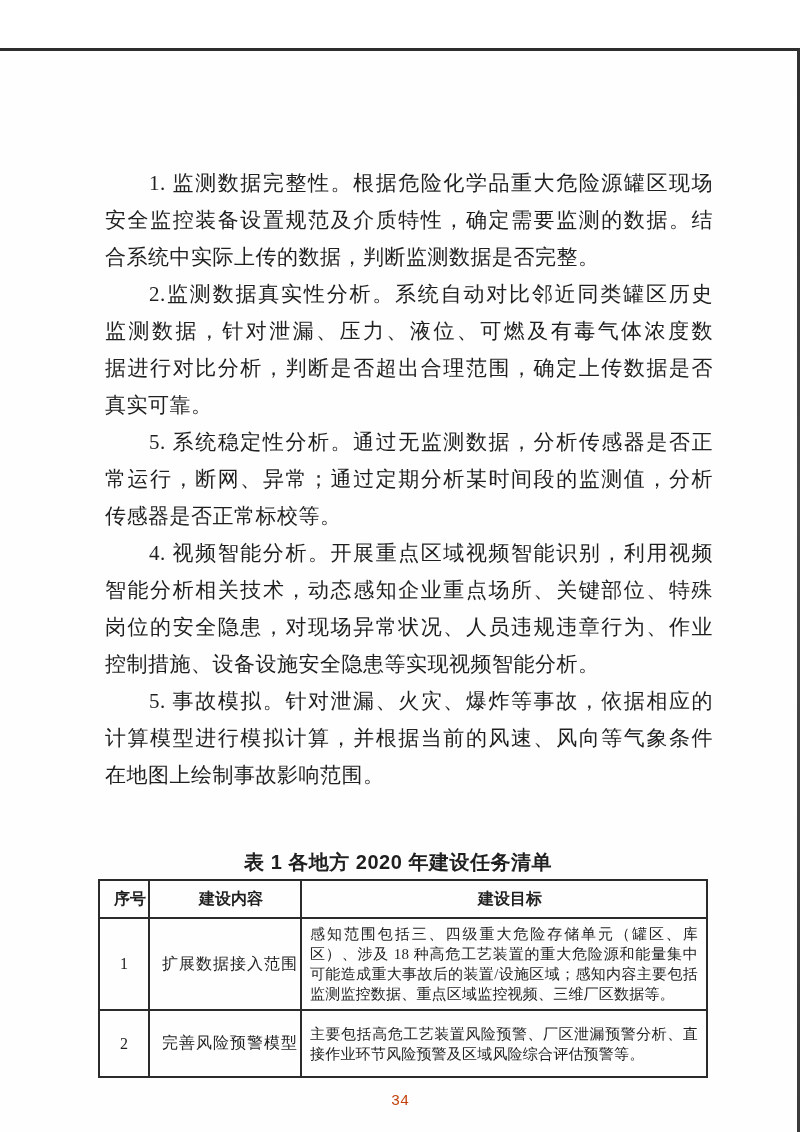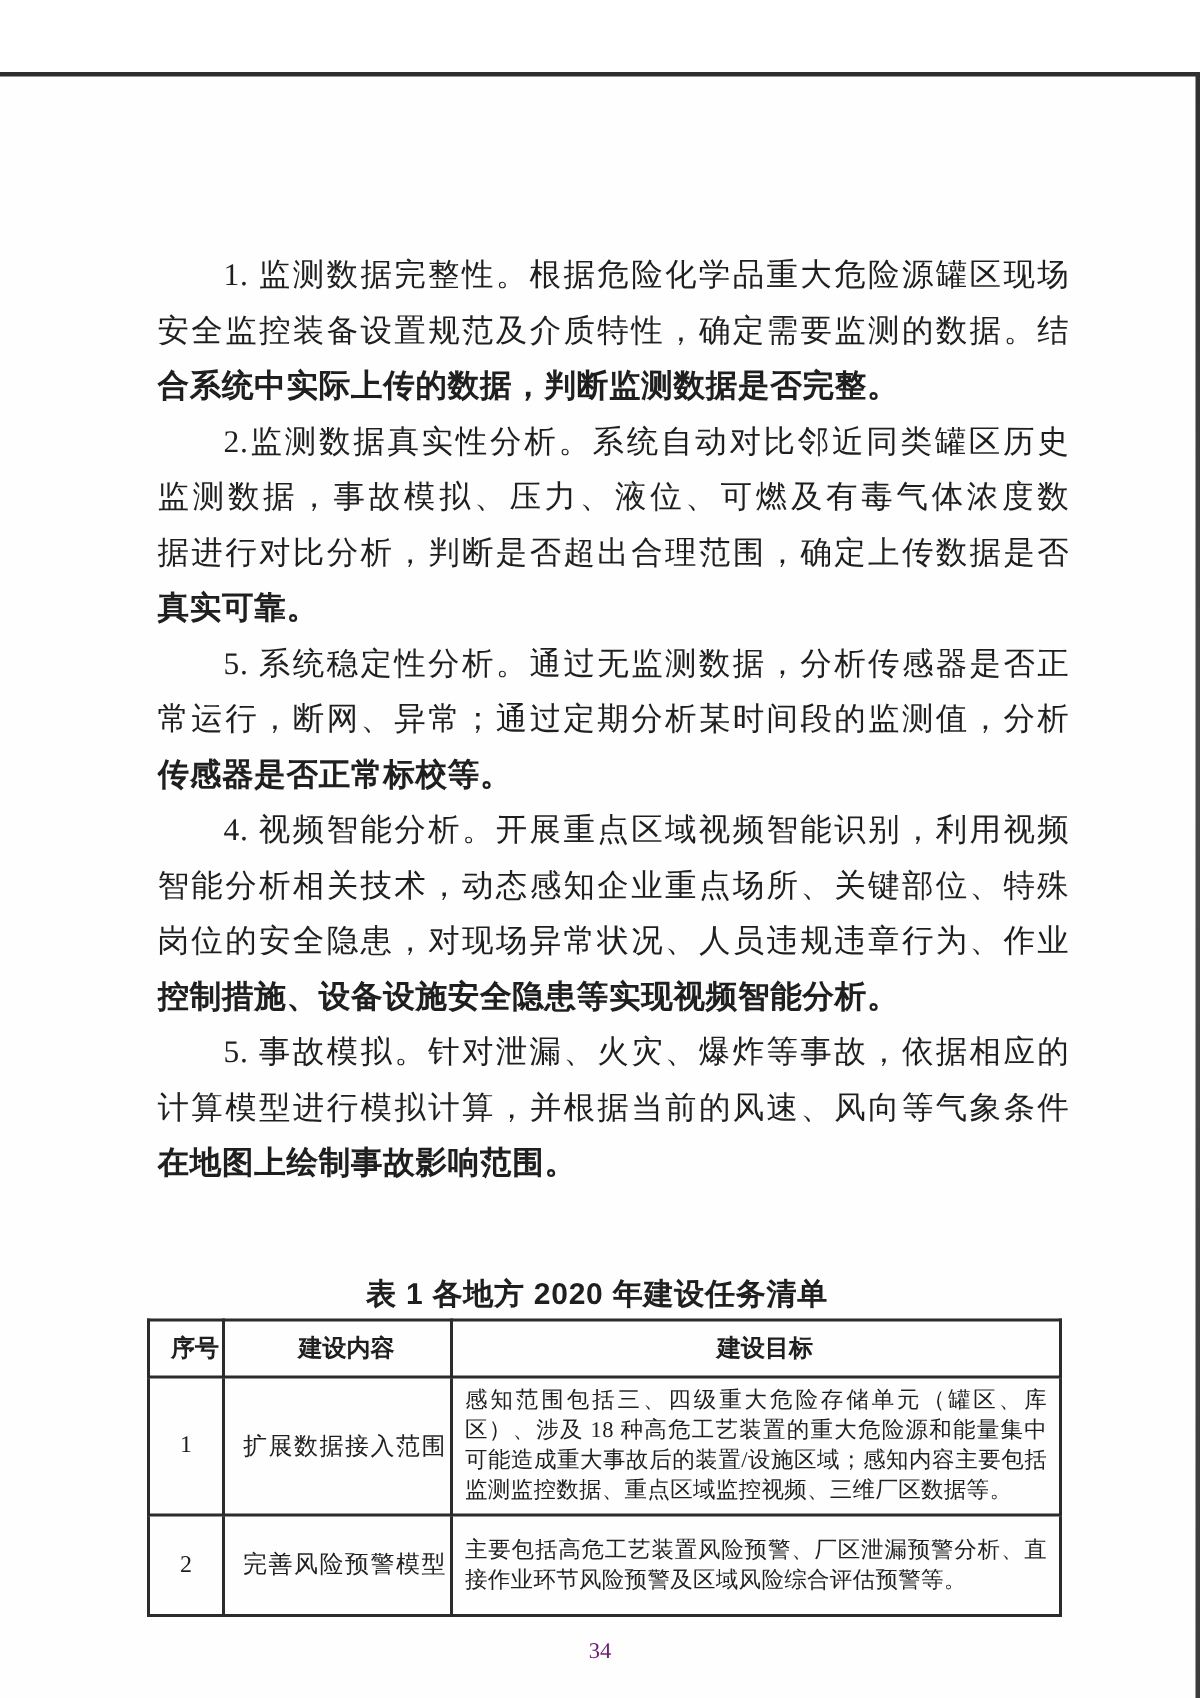--- a/index.html
+++ b/index.html
@@ -39,21 +39,20 @@
   }
   .para .line{
     text-align:justify;
     text-align-last:justify;
     white-space:nowrap;
     overflow:hidden;
   }
   .para .line:last-child{
     text-align-last:left;
     white-space:normal;
-    font-weight:bold;
   }
   .para .line.first{
     text-indent:44px;
   }
   
   .table-title{
     position:absolute;
     top:801px;left:0;width:796px;
     text-align:center;
     font-family:"Liberation Sans","DejaVu Sans",sans-serif;
@@ -100,44 +99,44 @@
     line-height:20px;
     padding:5px 8px;
     text-align:justify;
     letter-spacing:0.2px;
   }
   
   .page-number{
     position:absolute;
     top:1045px;left:0;width:800px;
     text-align:center;
-    font-family:Liberation Serif, serif;
+    font-family:Liberation Mono, monospace;
     font-size:15px;
-    color:#701a75;
+    color:#c2410c;
   }
 </style>
 </head>
 <body>
 
 <div class="page">
 
   <div class="scan-edge-top"></div>
   <div class="scan-edge-right"></div>
 
   <div class="body-text">
 
     <div class="para">
       <div class="line first">1. 监测数据完整性。根据危险化学品重大危险源罐区现场</div>
       <div class="line">安全监控装备设置规范及介质特性，确定需要监测的数据。结</div>
       <div class="line">合系统中实际上传的数据，判断监测数据是否完整。</div>
     </div>
 
     <div class="para">
       <div class="line first">2.监测数据真实性分析。系统自动对比邻近同类罐区历史</div>
-      <div class="line">监测数据，事故模拟、压力、液位、可燃及有毒气体浓度数</div>
+      <div class="line">监测数据，针对泄漏、压力、液位、可燃及有毒气体浓度数</div>
       <div class="line">据进行对比分析，判断是否超出合理范围，确定上传数据是否</div>
       <div class="line">真实可靠。</div>
     </div>
 
     <div class="para">
       <div class="line first">5. 系统稳定性分析。通过无监测数据，分析传感器是否正</div>
       <div class="line">常运行，断网、异常；通过定期分析某时间段的监测值，分析</div>
       <div class="line">传感器是否正常标校等。</div>
     </div>
 

